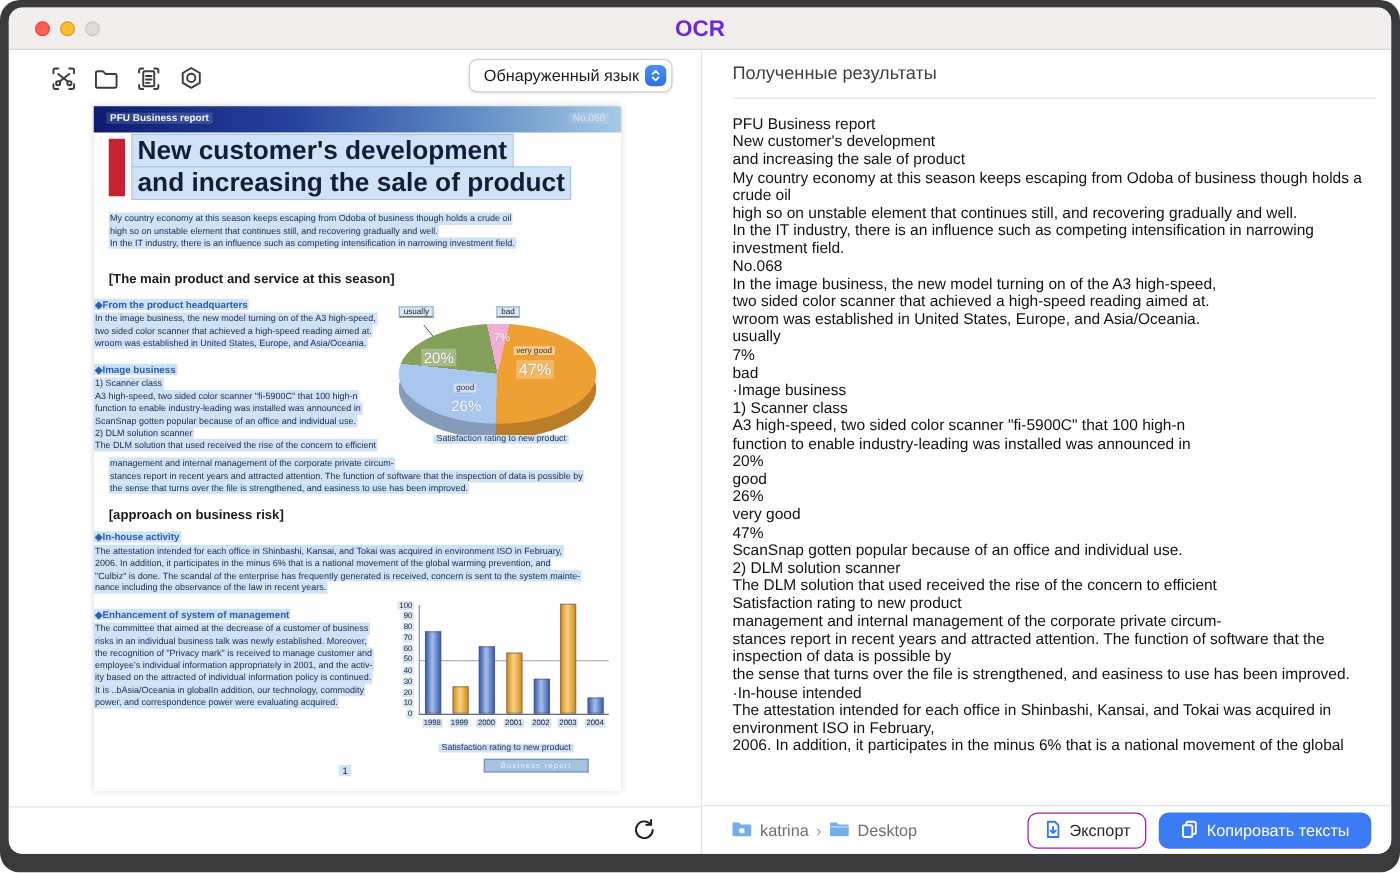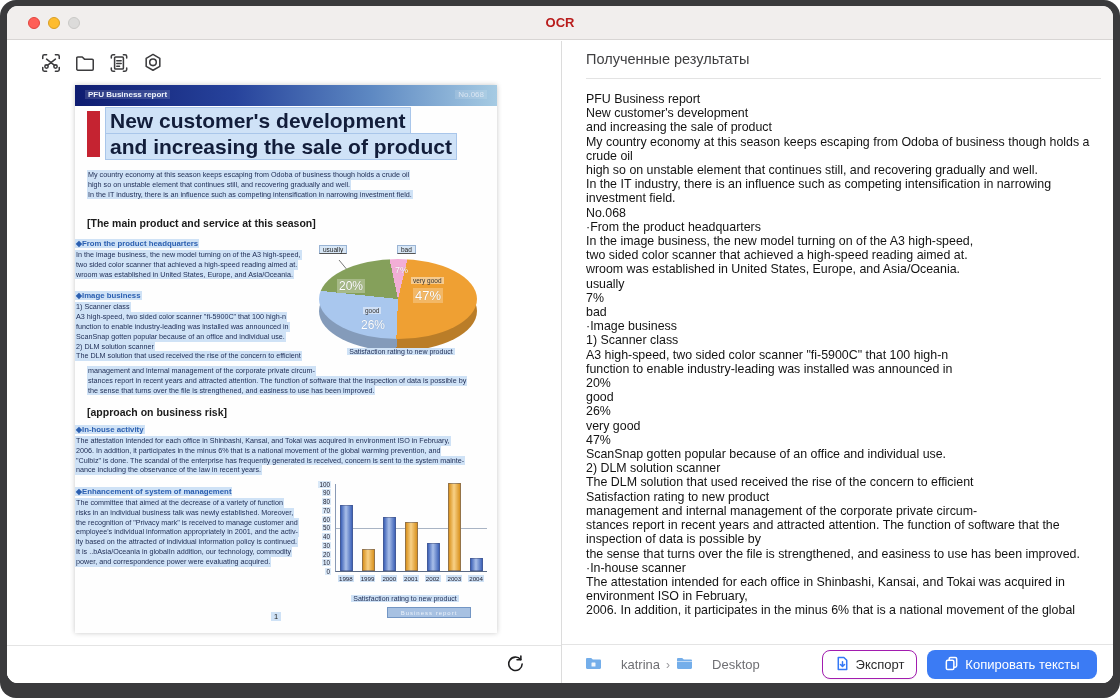--- a/index.html
+++ b/index.html
@@ -6,21 +6,21 @@
   *{box-sizing:border-box;font-family:"Liberation Sans",sans-serif;}
   .frame{position:relative;width:1120px;height:698px;background:#3a3a3c;border-radius:16px;overflow:hidden;}
   .window{position:absolute;left:7px;top:6px;width:1106px;height:677px;background:#ffffff;border-radius:11px;overflow:hidden;}
 
   
   .titlebar{position:absolute;left:0;top:0;width:100%;height:34px;background:#f1eeed;border-bottom:1px solid #d8d5d4;}
   .traffic{position:absolute;top:11px;width:12px;height:12px;border-radius:50%;}
   .t-red{left:21px;background:#ff5f57;border:0.5px solid #e0443e;}
   .t-yellow{left:41px;background:#febc2e;border:0.5px solid #d89e24;}
   .t-gray{left:61px;background:#dcdbda;border:0.5px solid #c9c8c6;}
-  .win-title{position:absolute;left:0;right:0;top:0;height:34px;line-height:34px;text-align:center;font-size:13px;font-weight:700;color:#b91c1c;}
+  .win-title{position:absolute;left:0;right:0;top:0;height:34px;line-height:34px;text-align:center;font-size:18px;font-weight:700;color:#6d28d9;}
 
   
   .left-panel{position:absolute;left:0;top:35px;width:554px;bottom:0;background:#fff;}
   .v-divider{position:absolute;left:554px;top:35px;bottom:0;width:1px;background:#dcdcdc;}
   .right-panel{position:absolute;left:555px;top:35px;right:0;bottom:0;background:#fff;}
 
   
   .toolbar{position:absolute;left:0;top:0;width:100%;height:46px;}
   .tool-btn{position:absolute;top:8px;width:28px;height:28px;border:none;background:transparent;padding:3px;cursor:pointer;}
   .tool-btn svg{width:22px;height:22px;stroke:#3c3c3e;fill:none;stroke-width:1.4;stroke-linecap:round;stroke-linejoin:round;}
@@ -82,21 +82,21 @@
   .refresh-btn{position:absolute;right:32px;top:5px;width:28px;height:28px;border:none;background:transparent;padding:2px;cursor:pointer;}
   .refresh-btn svg{width:22px;height:22px;stroke:#1d1d1f;fill:none;stroke-width:1.7;stroke-linecap:round;stroke-linejoin:round;}
 
   
   .res-header{position:absolute;left:24px;top:10px;font-size:14.5px;font-weight:500;color:#3f3f41;}
   .res-divider{position:absolute;left:24px;right:12px;top:37px;height:1px;background:#e3e3e3;}
   .res-lines{position:absolute;left:24px;top:51px;width:521px;font-size:12.4px;line-height:14.2px;color:#131313;}
   .res-line{min-height:14.2px;}
   .right-footer{position:absolute;left:0;right:0;bottom:0;height:39px;border-top:1px solid #e4e4e4;background:#fff;}
   .breadcrumb{position:absolute;left:23px;top:0;height:39px;display:flex;align-items:center;gap:6px;font-size:13px;color:#6f6f73;}
-  .crumb{display:flex;align-items:center;gap:19px;cursor:pointer;}
+  .crumb{display:flex;align-items:center;gap:6px;cursor:pointer;}
   .crumb svg{width:17px;height:15px;}
   .crumb-sep{color:#9a9a9e;font-size:12px;}
   .btn{position:absolute;top:5px;height:29px;border-radius:8px;display:flex;align-items:center;justify-content:center;gap:6px;font-size:13px;cursor:pointer;border:none;}
   .btn svg{width:15px;height:15px;fill:none;stroke-width:1.6;stroke-linecap:round;stroke-linejoin:round;}
   .btn-export{right:196px;width:95px;background:#fff;border:1px solid #a21caf;color:#2b2b2d;box-shadow:0 1px 1px rgba(0,0,0,.04);}
   .btn-export svg{stroke:#3478f6;}
   .btn-copy{right:16px;width:170px;background:#3b7bf4;color:#fff;}
   .btn-copy svg{stroke:#fff;}
 </style>
 </head>
@@ -139,20 +139,29 @@
             <rect x="6" y="4.5" width="8" height="11" rx="1"></rect>
                 <path d="M8 8h4M8 10.5h4M8 13h2.5"></path>
           </svg></span>
         </button>
         <button class="tool-btn" style="left:132px">
           <span><svg viewBox="0 0 20 20">
             <path d="M10 2.2l6.2 3.6v7.2L10 16.6 3.8 13V5.8z" stroke-linejoin="round"></path>
                 <circle cx="10" cy="9.4" r="3"></circle>
           </svg></span>
         </button>
+        <div class="lang-select">
+          <span class="lbl">Обнаруженный язык</span>
+          <span class="stepper">
+              <svg viewBox="0 0 17 17">
+            <path d="M5.4 6.6L8.5 3.6l3.1 3"></path>
+                <path d="M5.4 10.4l3.1 3 3.1-3"></path>
+          </svg>
+            </span>
+        </div>
       </div>
 
       <div class="doc">
         <div class="doc-header">
           <span class="dh-left">PFU Business report</span>
           <span class="dh-right">No.068</span>
         </div>
         <div class="red-bar"></div>
         <div class="doc-title">
           <span>New customer's development</span><br>
@@ -198,21 +207,21 @@
               <span class="doc-line">The attestation intended for each office in Shinbashi, Kansai, and Tokai was acquired in environment ISO in February,</span>
               <span class="doc-line">2006. In addition, it participates in the minus 6% that is a national movement of the global warming prevention, and</span>
               <span class="doc-line">"Culbiz" is done. The scandal of the enterprise has frequently generated is received, concern is sent to the system mainte-</span>
               <span class="doc-line">nance including the observance of the law in recent years.</span>
             </div>
         </div>
 
         <div class="col-left" style="top:402px">
           <div class="doc-sub">◆Enhancement of system of management</div>
           <div class="fs7">
-              <span class="doc-line">The committee that aimed at the decrease of a variety of function</span>
+              <span class="doc-line">The committee that aimed at the decrease of a customer of business</span>
               <span class="doc-line">risks in an individual business talk was newly established. Moreover,</span>
               <span class="doc-line">the recognition of "Privacy mark" is received to manage customer and</span>
               <span class="doc-line">employee's individual information appropriately in 2001, and the activ-</span>
               <span class="doc-line">ity based on the attracted of individual information policy is continued.</span>
               <span class="doc-line">It is ..bAsia/Oceania in globalIn addition, our technology, commodity</span>
               <span class="doc-line">power, and correspondence power were evaluating acquired.</span>
             </div>
         </div>
 
         <div class="pie-area">
@@ -291,21 +300,20 @@
       <div class="res-header">Полученные результаты</div>
       <div class="res-divider"></div>
       <div class="res-lines">
           <div class="res-line">PFU Business report</div>
           <div class="res-line">New customer's development</div>
           <div class="res-line">and increasing the sale of product</div>
           <div class="res-line">My country economy at this season keeps escaping from Odoba of business though holds a crude oil</div>
           <div class="res-line">high so on unstable element that continues still, and recovering gradually and well.</div>
           <div class="res-line">In the IT industry, there is an influence such as competing intensification in narrowing investment field.</div>
           <div class="res-line">No.068</div>
-          <div class="res-line">·From the product headquarters</div>
           <div class="res-line">In the image business, the new model turning on of the A3 high-speed,</div>
           <div class="res-line">two sided color scanner that achieved a high-speed reading aimed at.</div>
           <div class="res-line">wroom was established in United States, Europe, and Asia/Oceania.</div>
           <div class="res-line">usually</div>
           <div class="res-line">7%</div>
           <div class="res-line">bad</div>
           <div class="res-line">·Image business</div>
           <div class="res-line">1) Scanner class</div>
           <div class="res-line">A3 high-speed, two sided color scanner "fi-5900C" that 100 high-n</div>
           <div class="res-line">function to enable industry-leading was installed was announced in</div>
@@ -314,21 +322,21 @@
           <div class="res-line">26%</div>
           <div class="res-line">very good</div>
           <div class="res-line">47%</div>
           <div class="res-line">ScanSnap gotten popular because of an office and individual use.</div>
           <div class="res-line">2) DLM solution scanner</div>
           <div class="res-line">The DLM solution that used received the rise of the concern to efficient</div>
           <div class="res-line">Satisfaction rating to new product</div>
           <div class="res-line">management and internal management of the corporate private circum-</div>
           <div class="res-line">stances report in recent years and attracted attention. The function of software that the inspection of data is possible by</div>
           <div class="res-line">the sense that turns over the file is strengthened, and easiness to use has been improved.</div>
-          <div class="res-line">·In-house scanner</div>
+          <div class="res-line">·In-house intended</div>
           <div class="res-line">The attestation intended for each office in Shinbashi, Kansai, and Tokai was acquired in environment ISO in February,</div>
           <div class="res-line">2006. In addition, it participates in the minus 6% that is a national movement of the global</div>
         </div>
 
       <div class="right-footer">
         <div class="breadcrumb">
           <span class="crumb">
             <span><svg viewBox="0 0 17 15">
               <path d="M1 3.2C1 2.5 1.5 2 2.2 2h4l1.6 1.6h7c.7 0 1.2.5 1.2 1.2v7c0 .7-.5 1.2-1.2 1.2H2.2c-.7 0-1.2-.5-1.2-1.2z" fill="#74aeea"></path>
               <rect x="6.5" y="6.5" width="4" height="4" rx="0.6" fill="#ffffff" opacity="0.9"></rect>

